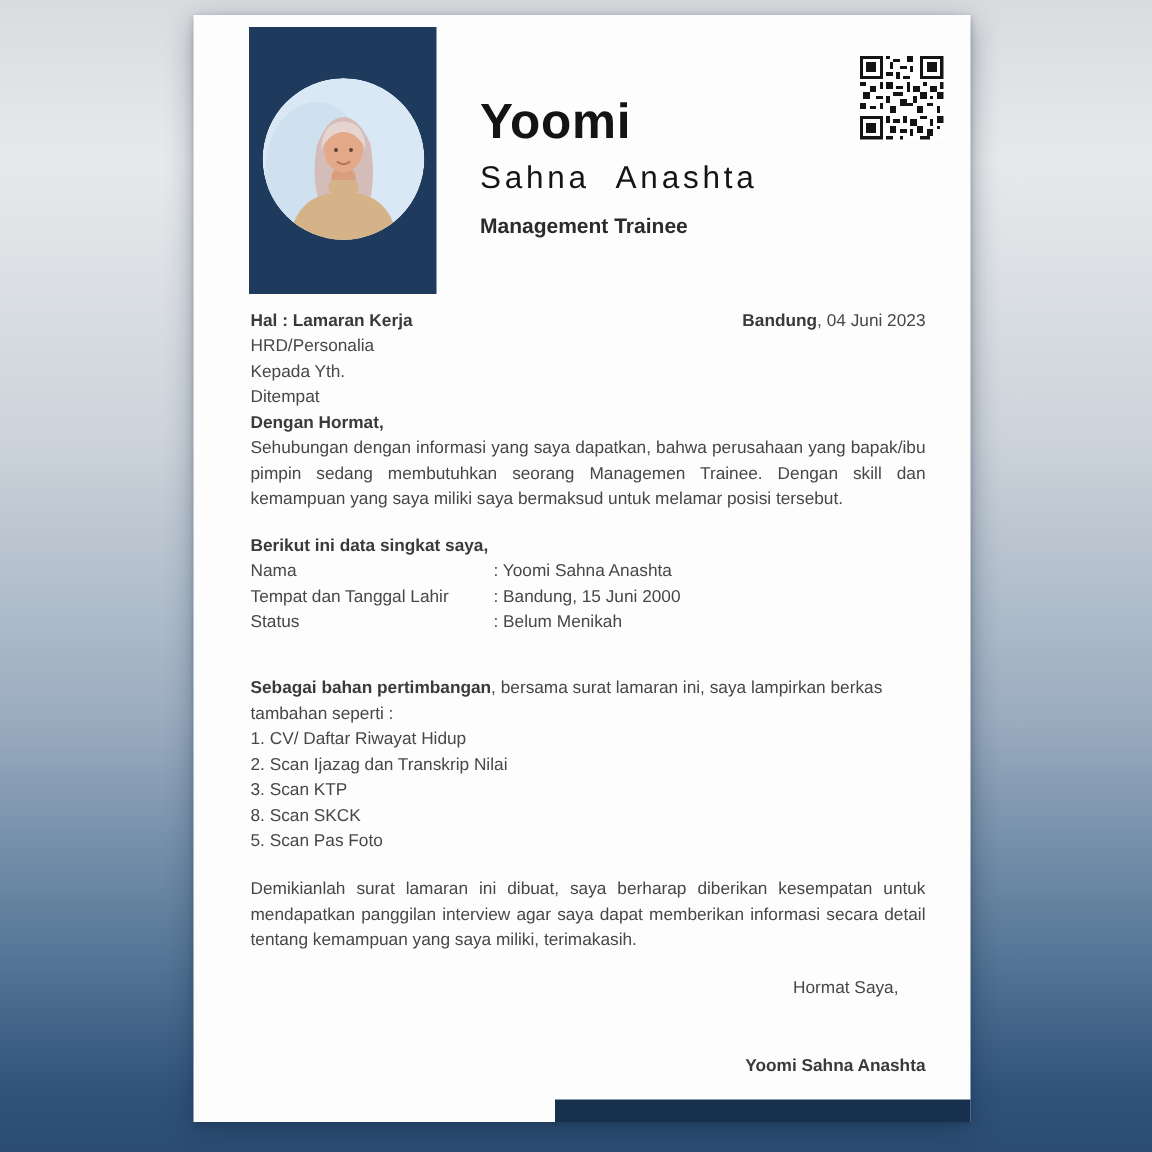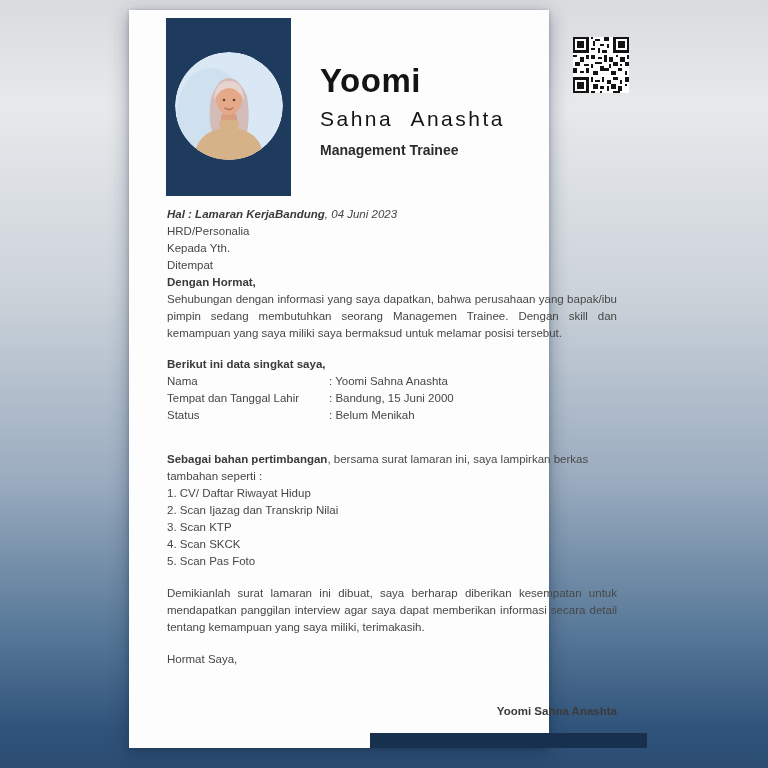--- a/index.html
+++ b/index.html
@@ -8,21 +8,21 @@
     font-family: "Liberation Sans", sans-serif;
     background: linear-gradient(180deg,
       #d9dbde 0%, #e7e9eb 14%, #ccd3da 38%,
       #9cadc0 62%, #587999 82%, #30537a 95%, #2b4d72 100%);
     position: relative;
   }
   .canvas { position: absolute; inset: 0; }
 
   .page {
     position: absolute; left: 129px; top: 10px;
-    width: 420px; height: 738px;
+    width: 518px; height: 738px;
     background: #fdfdfd;
     box-shadow: 0 5px 18px rgba(15,35,60,.38), 0 1px 4px rgba(15,35,60,.25);
   }
 
   
   .photo-block {
     position: absolute; left: 37px; top: 8px;
     width: 125px; height: 178px;
     background: #1e3a5c;
     display: flex; align-items: flex-start; justify-content: center;
@@ -36,29 +36,29 @@
 
   .qr { position: absolute; left: 444px; top: 27px; width: 56px; height: 56px; }
   .qr svg { width: 100%; height: 100%; shape-rendering: crispEdges; }
 
   
   .letter {
     position: absolute; left: 38px; top: 196px; width: 450px;
     font-size: 11.5px; line-height: 17px; color: #474747;
   }
   .b { font-weight: 700; color: #3a3a3a; }
-  .subject-row { display: flex; justify-content: flex-start; font-style: italic; }
+  .subject-row { display: flex; justify-content: space-between; }
   .paragraph { text-align: justify; }
   .salutation-block { }
   .bio-block { margin-top: 14px; }
   .bio-row { display: flex; }
   .bio-label { flex: 0 0 162px; }
   .attach-block { margin-top: 27px; }
   .closing-block { margin-top: 15px; }
-  .closing-salutation { margin-top: 15px; text-align: left; padding-right: 18px; }
+  .closing-salutation { margin-top: 15px; text-align: right; padding-right: 18px; }
   .signature { margin-top: 35px; text-align: right; font-weight: 700; color: #3a3a3a; }
 
   .footer-bar {
     position: absolute; left: 241px; bottom: 0;
     width: 277px; height: 15px; background: #17304d;
   }
 </style>
 </head>
 <body>
 
@@ -194,21 +194,21 @@
           <span class="bio-label">Status</span>
           <span>: Belum Menikah</span>
         </div>
       </div>
 
       <div class="attach-block">
         <div><span class="b">Sebagai bahan pertimbangan</span><span>, bersama surat lamaran ini, saya lampirkan berkas tambahan seperti :</span></div>
         <div>1. CV/ Daftar Riwayat Hidup</div>
         <div>2. Scan Ijazag dan Transkrip Nilai</div>
         <div>3. Scan KTP</div>
-        <div>4. Scan SKCK</div>
+        <div>8. Scan SKCK</div>
         <div>5. Scan Pas Foto</div>
       </div>
 
       <div class="closing-block paragraph">Demikianlah surat lamaran ini dibuat, saya berharap diberikan kesempatan untuk mendapatkan panggilan interview agar saya dapat memberikan informasi secara detail tentang kemampuan yang saya miliki, terimakasih.</div>
 
       <div class="closing-salutation">Hormat Saya,</div>
 
       <div class="signature">Yoomi Sahna Anashta</div>
     </div>
 

